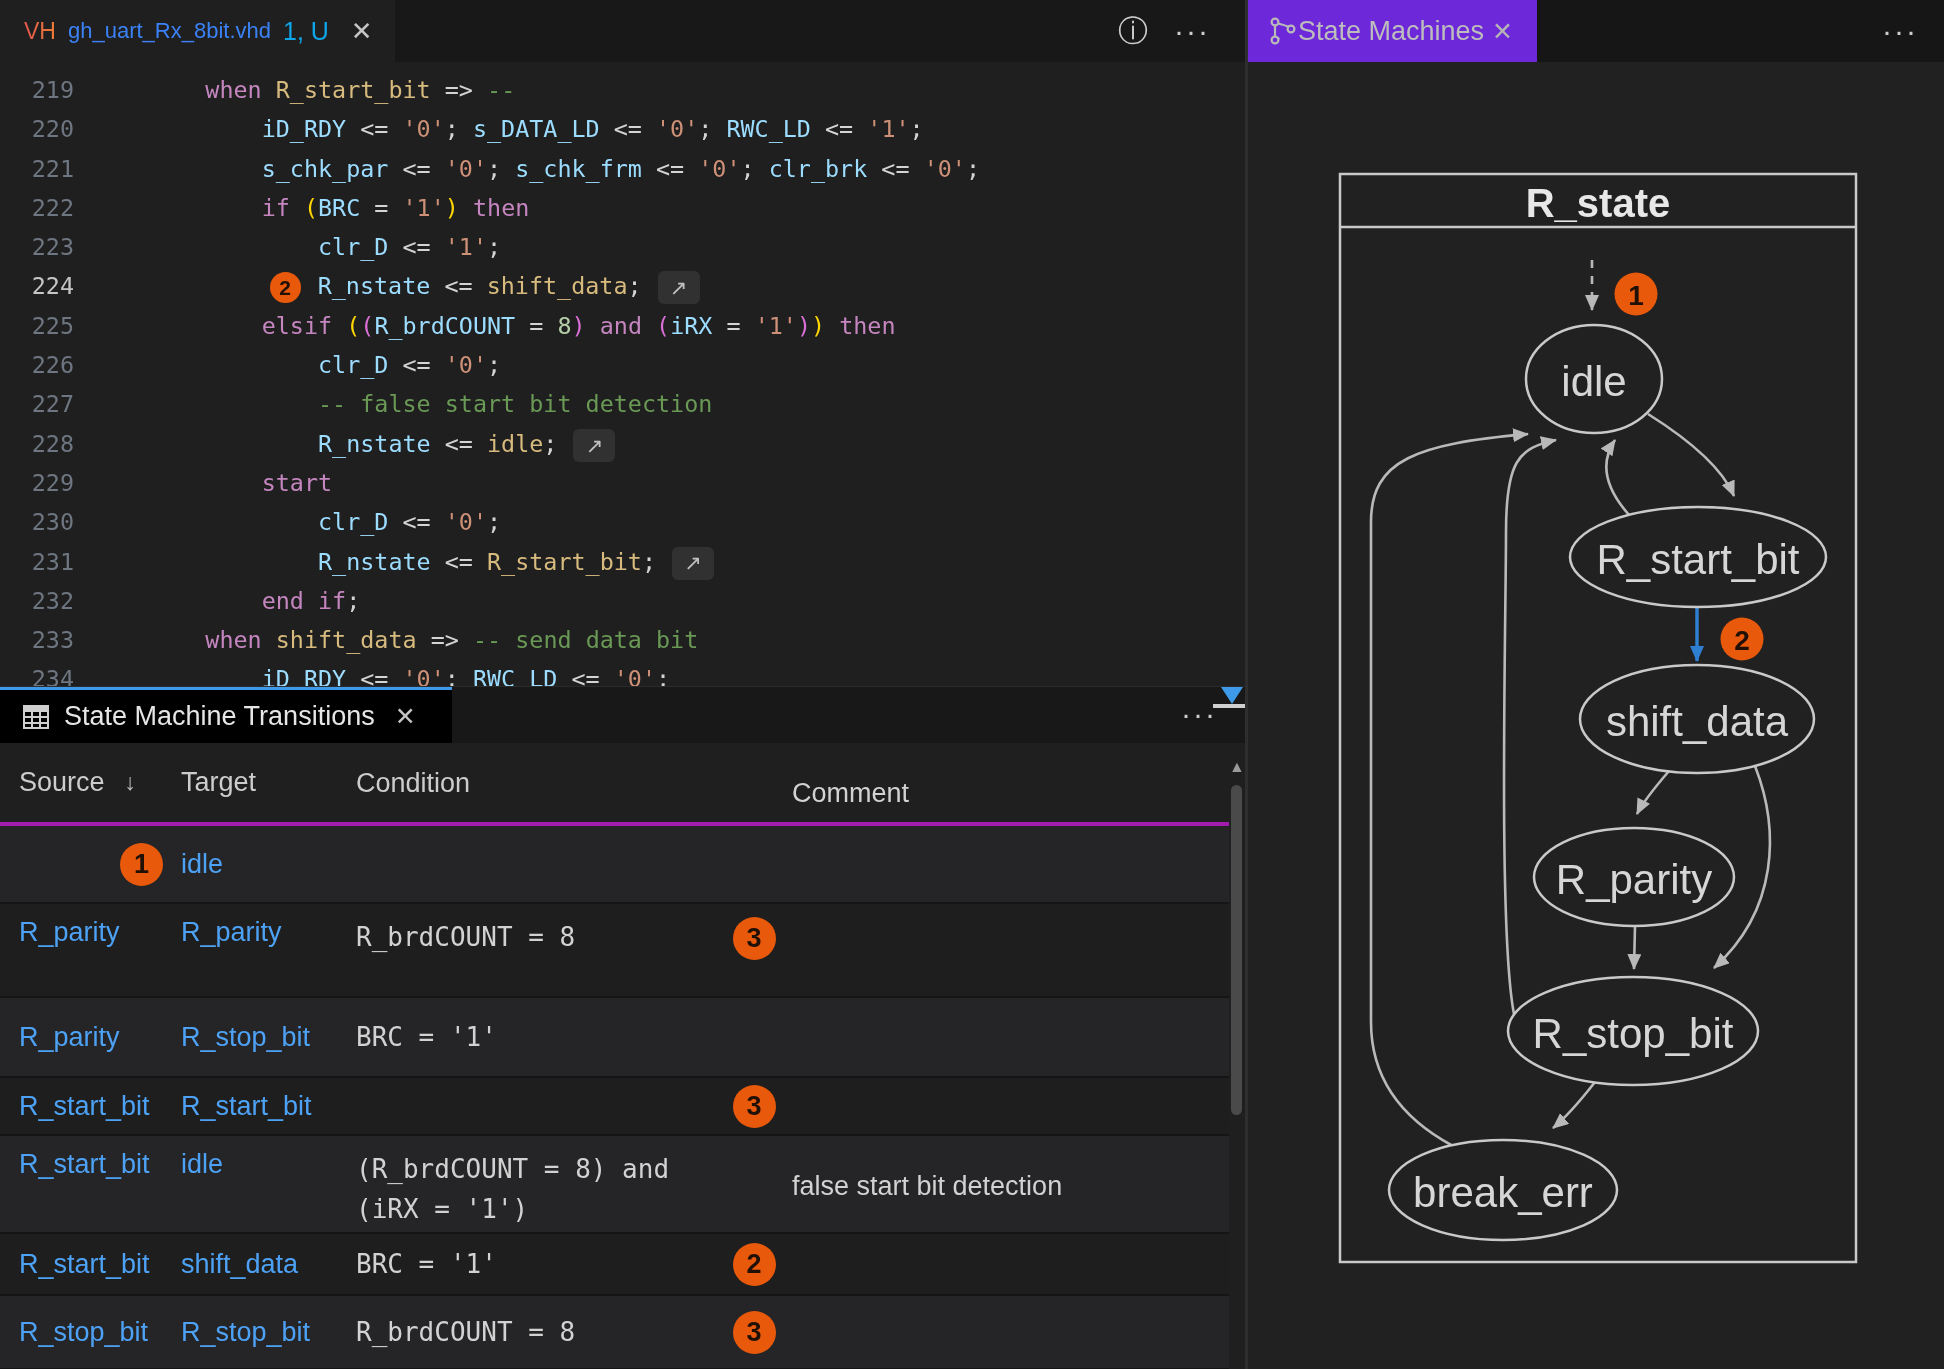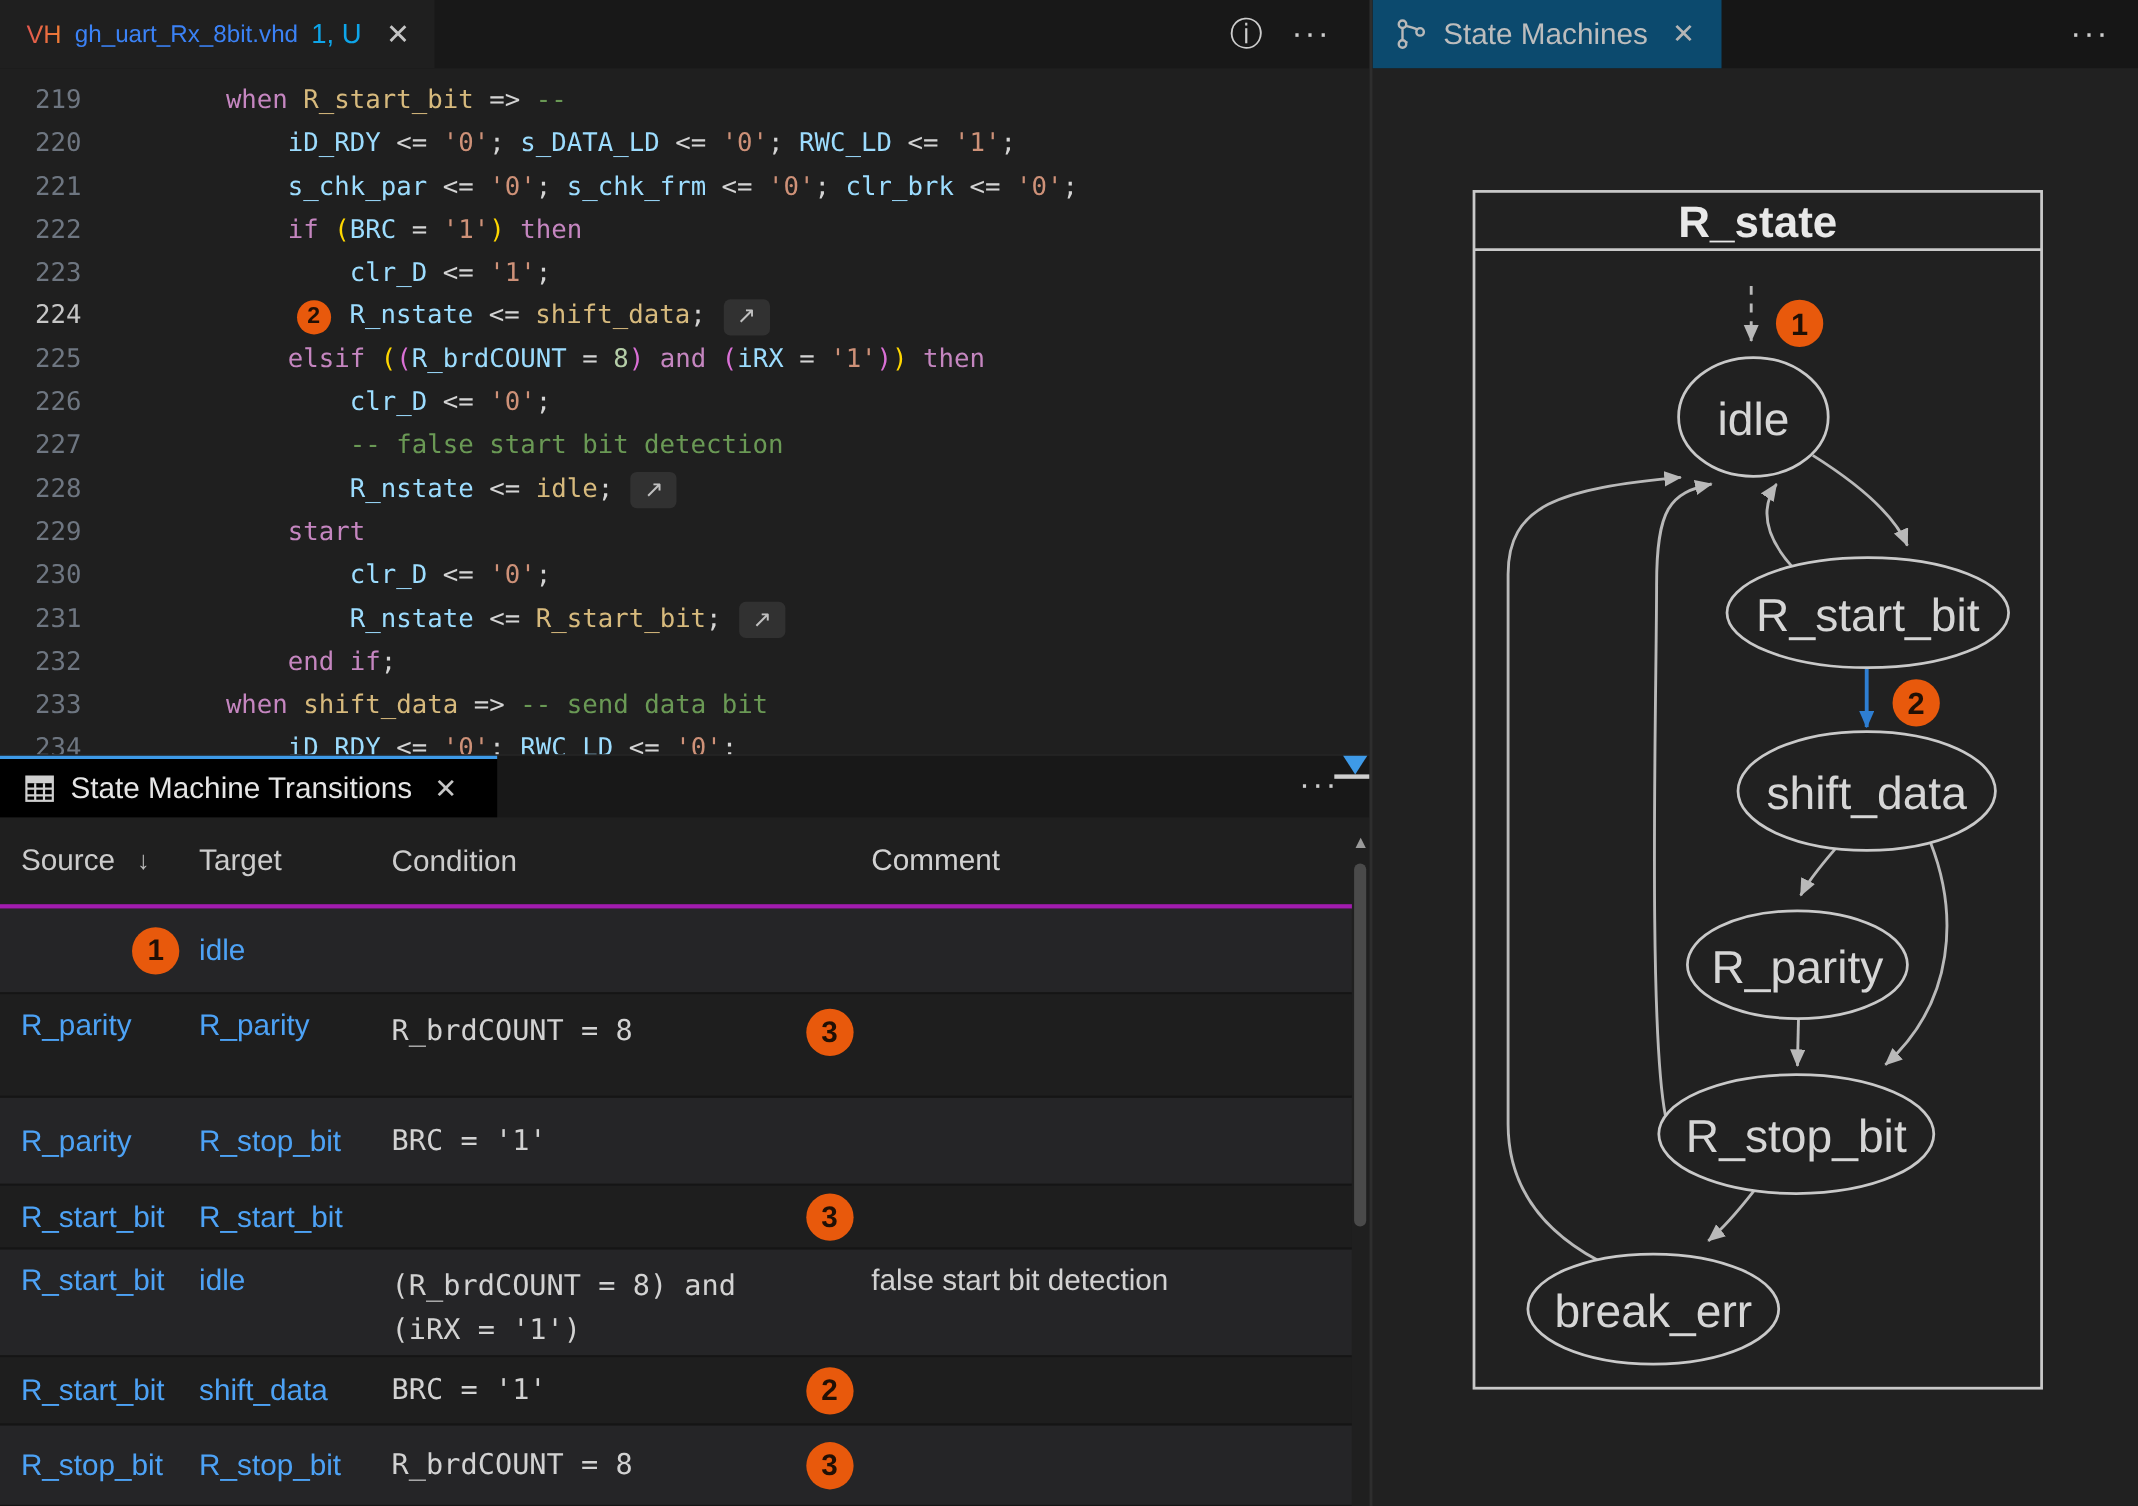--- a/index.html
+++ b/index.html
@@ -53,42 +53,42 @@
   #sash-marker { position:absolute; left:1221px; top:0; width:0; height:0;
                  border-left:11px solid transparent; border-right:11px solid transparent; border-top:17px solid #3E9AE8; }
   #sash-bar { position:absolute; left:1213px; top:17px; width:32px; height:4px; background:#cfcfcf; }
 
   #t-head { position:absolute; left:0; top:56px; width:1229px; height:83px; display:flex; align-items:center;
             font-size:27px; color:#cccccc; border-bottom:4px solid #a21caf; }
   .c-src{width:181px; padding-left:19px; flex:none; display:flex; align-items:center; justify-content:space-between; padding-right:18px;}
   .c-tgt{width:175px; flex:none;}
   .c-cond{width:360px; flex:none; font-family:"DejaVu Sans Mono", monospace; font-size:26px; color:#d2d2d2; line-height:40px;}
   .c-badge{width:76px; flex:none; display:flex; justify-content:center;}
-  .c-comment{flex:1; font-size:27px; color:#d2d2d2;}
+  .c-comment{flex:1; font-size:27px; color:#d2d2d2;margin-top:22px;}
   .sort-arrow{ font-size:23px; color:#bbbbbb; margin-left:10px; }
 
   #t-rows { position:absolute; left:0; top:139px; width:1229px; bottom:0; overflow:hidden; }
   .trow { display:flex; align-items:center; border-bottom:2px solid #151515; }
   .trow.light { background:#252527; }
   .trow.dark  { background:#1e1e1e; }
   .trow.multi { align-items:flex-start; }
   .trow.multi .cellpad { padding-top:13px; }
   .link { color:#4DA2F5; font-size:27px; }
   .obadge { display:inline-flex; width:43px; height:43px; border-radius:50%; background:#E8590C;
             color:#211005; font-weight:bold; font-size:27px; align-items:center; justify-content:center; flex:none; }
 
   
   #t-scroll { position:absolute; left:1229px; top:70px; width:16px; height:613px; }
   #t-scroll .up { color:#9a9a9a; font-size:16px; text-align:center; line-height:20px; }
   #t-scroll .thumb { margin-top:8px; margin-left:2px; width:11px; height:330px; background:#4a4a4a; border-radius:6px; }
 
   
   #side-tabbar { position:absolute; left:0; top:0; width:696px; height:62px; background:#161616; }
-  #side-tab { position:absolute; left:0; top:0; height:62px; display:flex; align-items:center; gap:14px;
-              background:#0c4a6e; padding:0 24px 0 20px;text-align:center; }
+  #side-tab { position:absolute; left:0; top:0; height:62px; display:flex; align-items:center; 
+              background:#6d28d9; padding:0 24px 0 20px;text-align:center; }
   #side-tab .ptitle { font-size:27px; color:#bdbdbd; }
   #side-tab .close { color:#b5b5b5; font-size:25px; margin-left:8px; }
   #side-more { position:absolute; right:26px; top:14px; }
   #diagram { position:absolute; left:0; top:62px; width:696px; height:1307px; }
 
   svg text { font-family:"Liberation Sans", sans-serif; }
 </style>
 </head>
 <body>
 

